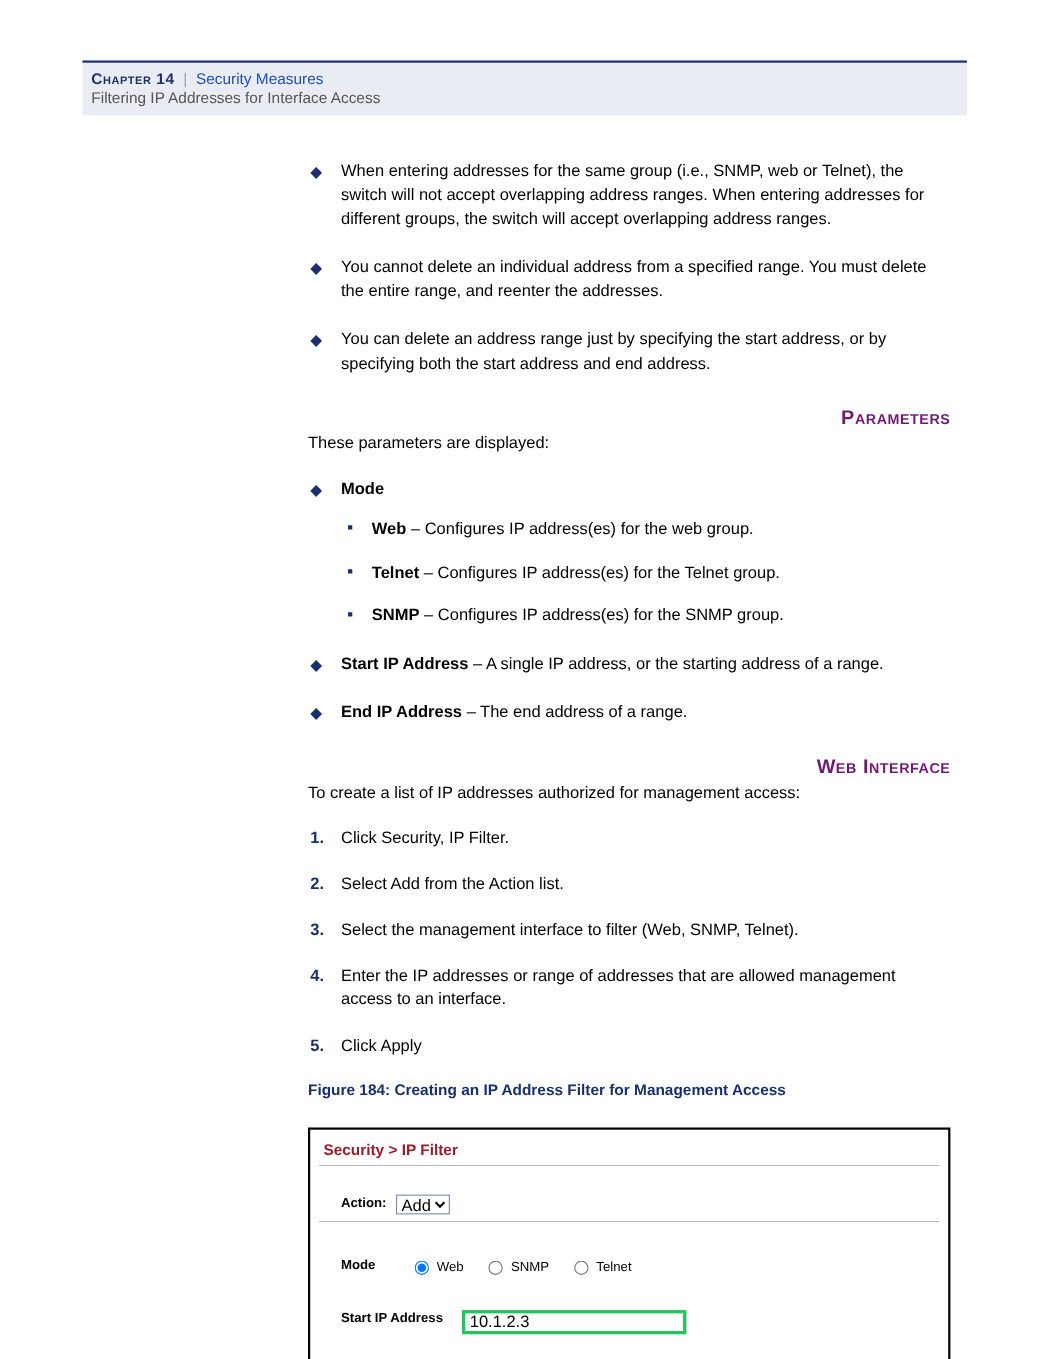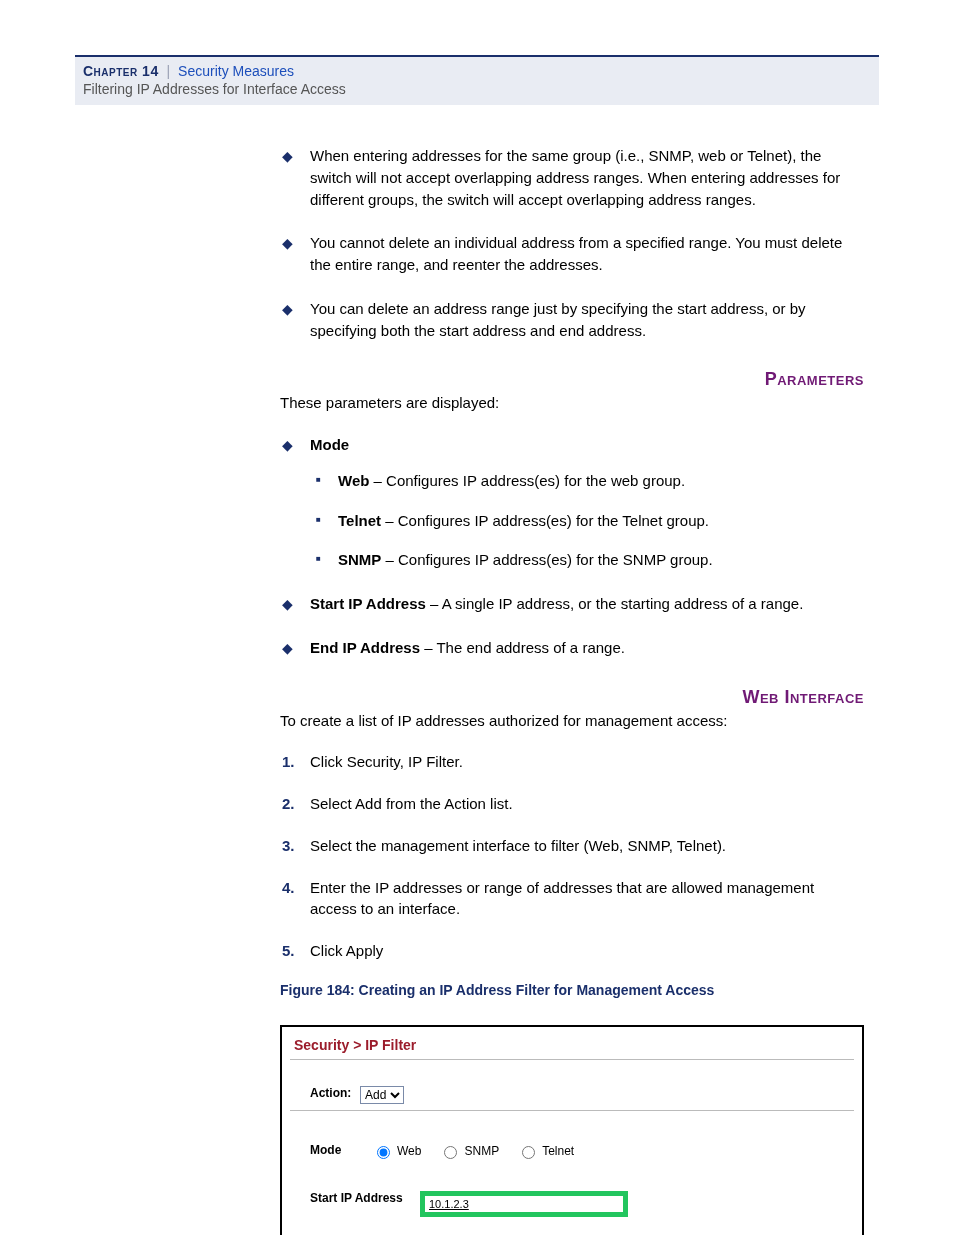--- a/index.html
+++ b/index.html
@@ -145,41 +145,40 @@
   }
   .ui-label {
     width: 110px;
     font-weight: bold;
     font-size: 12px;
   }
   .ui-label-narrow { width: 50px; }
   .ui-select {
     border: 1px solid #7a8aa8;
     background: #fff;
-    font-size: 12px;
+    font-size: 15px;
     height: 18px;
   }
   .ui-radio-group {
     display: flex;
     align-items: center;
     gap: 18px;
   }
   .ui-radio-item {
     display: flex;
     align-items: center;
     gap: 4px;
     font-size: 12px;
   }
   .ui-input {
-    border: 5px solid #22c55e;
+    border: 3px solid #22c55e;
     height: 16px;
     width: 190px;
-    font-size: 11px;
+    font-size: 15px;
     padding: 0 4px;
-    text-decoration: underline;
   }
   .ui-buttons {
     display: flex;
     justify-content: flex-end;
     padding: 10px 170px 14px 12px;
     gap: 6px;
   }
   .ui-button {
     border: 5px solid #14532d;
     background: #84cc16;

